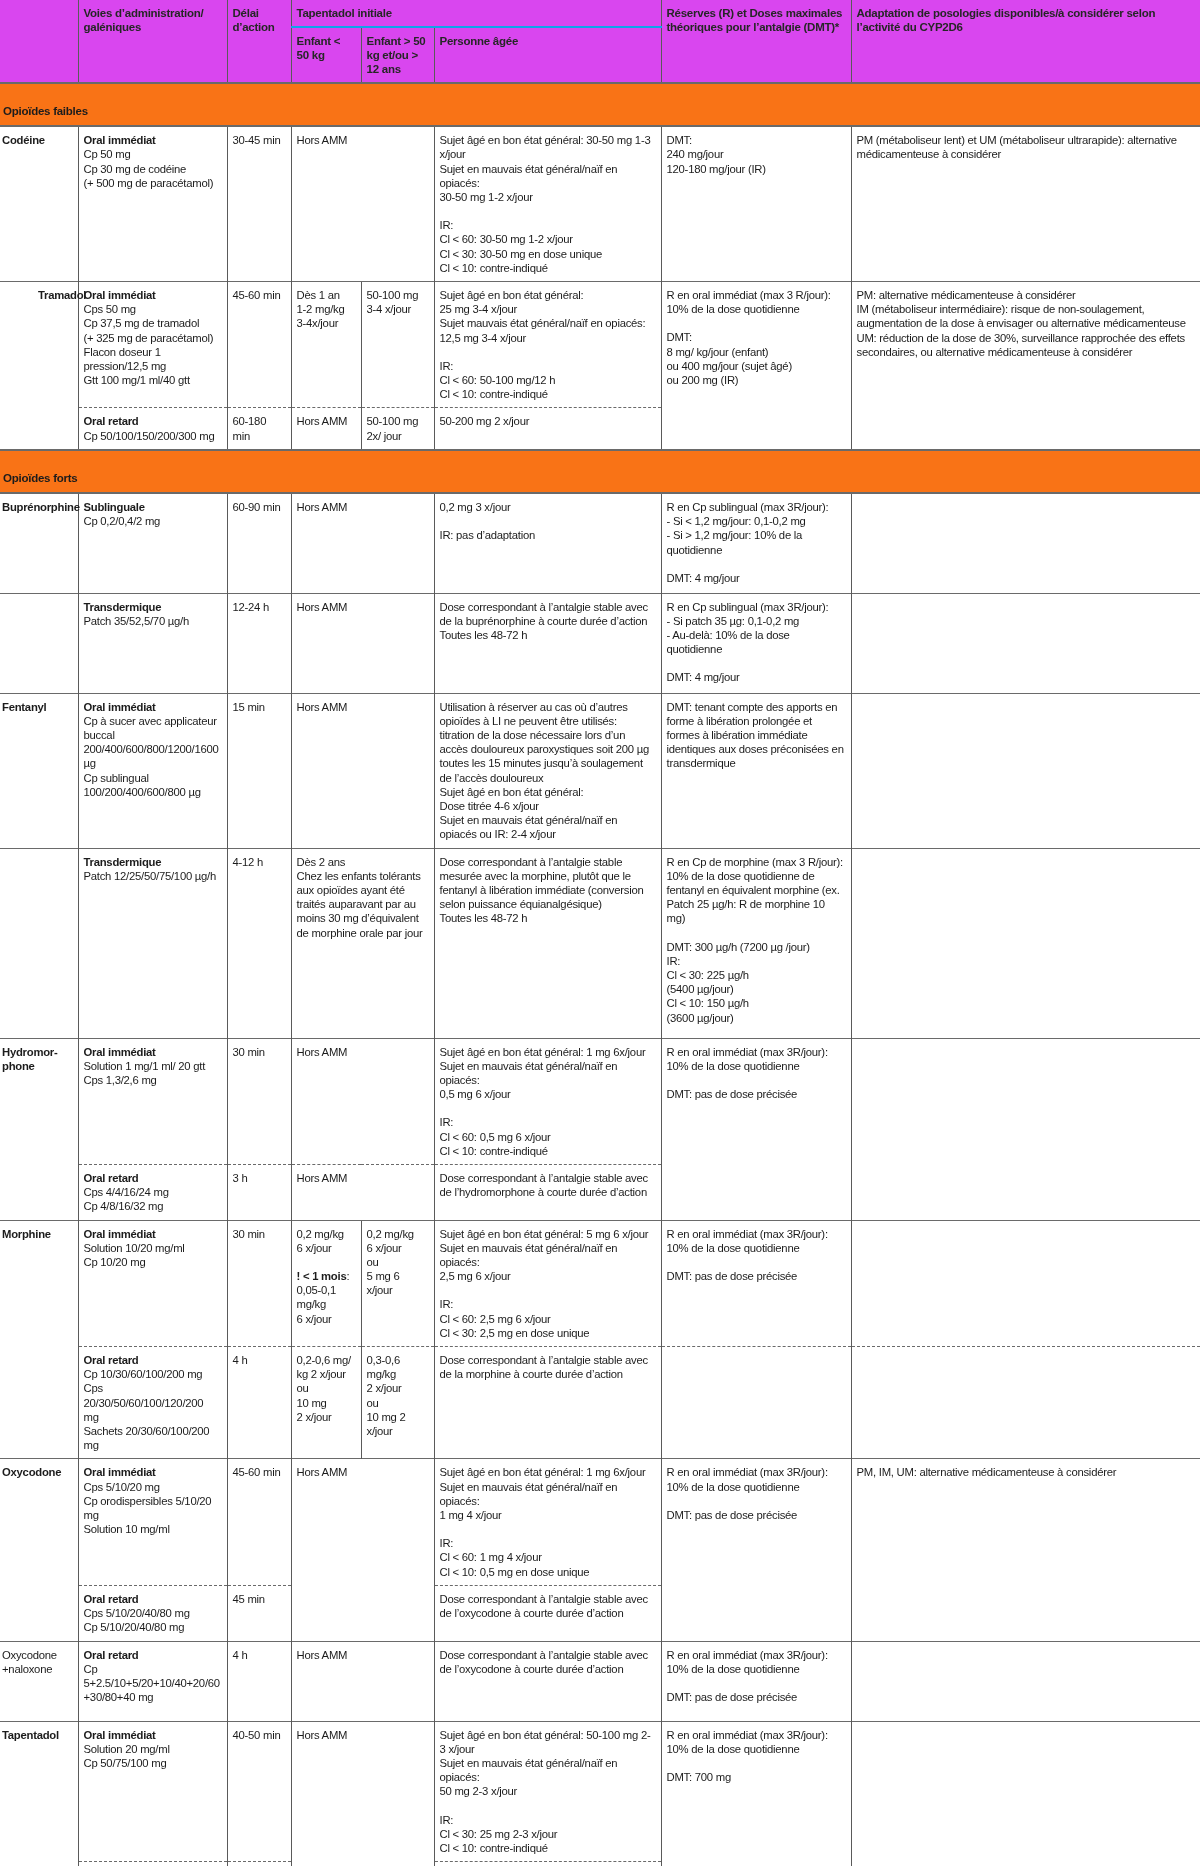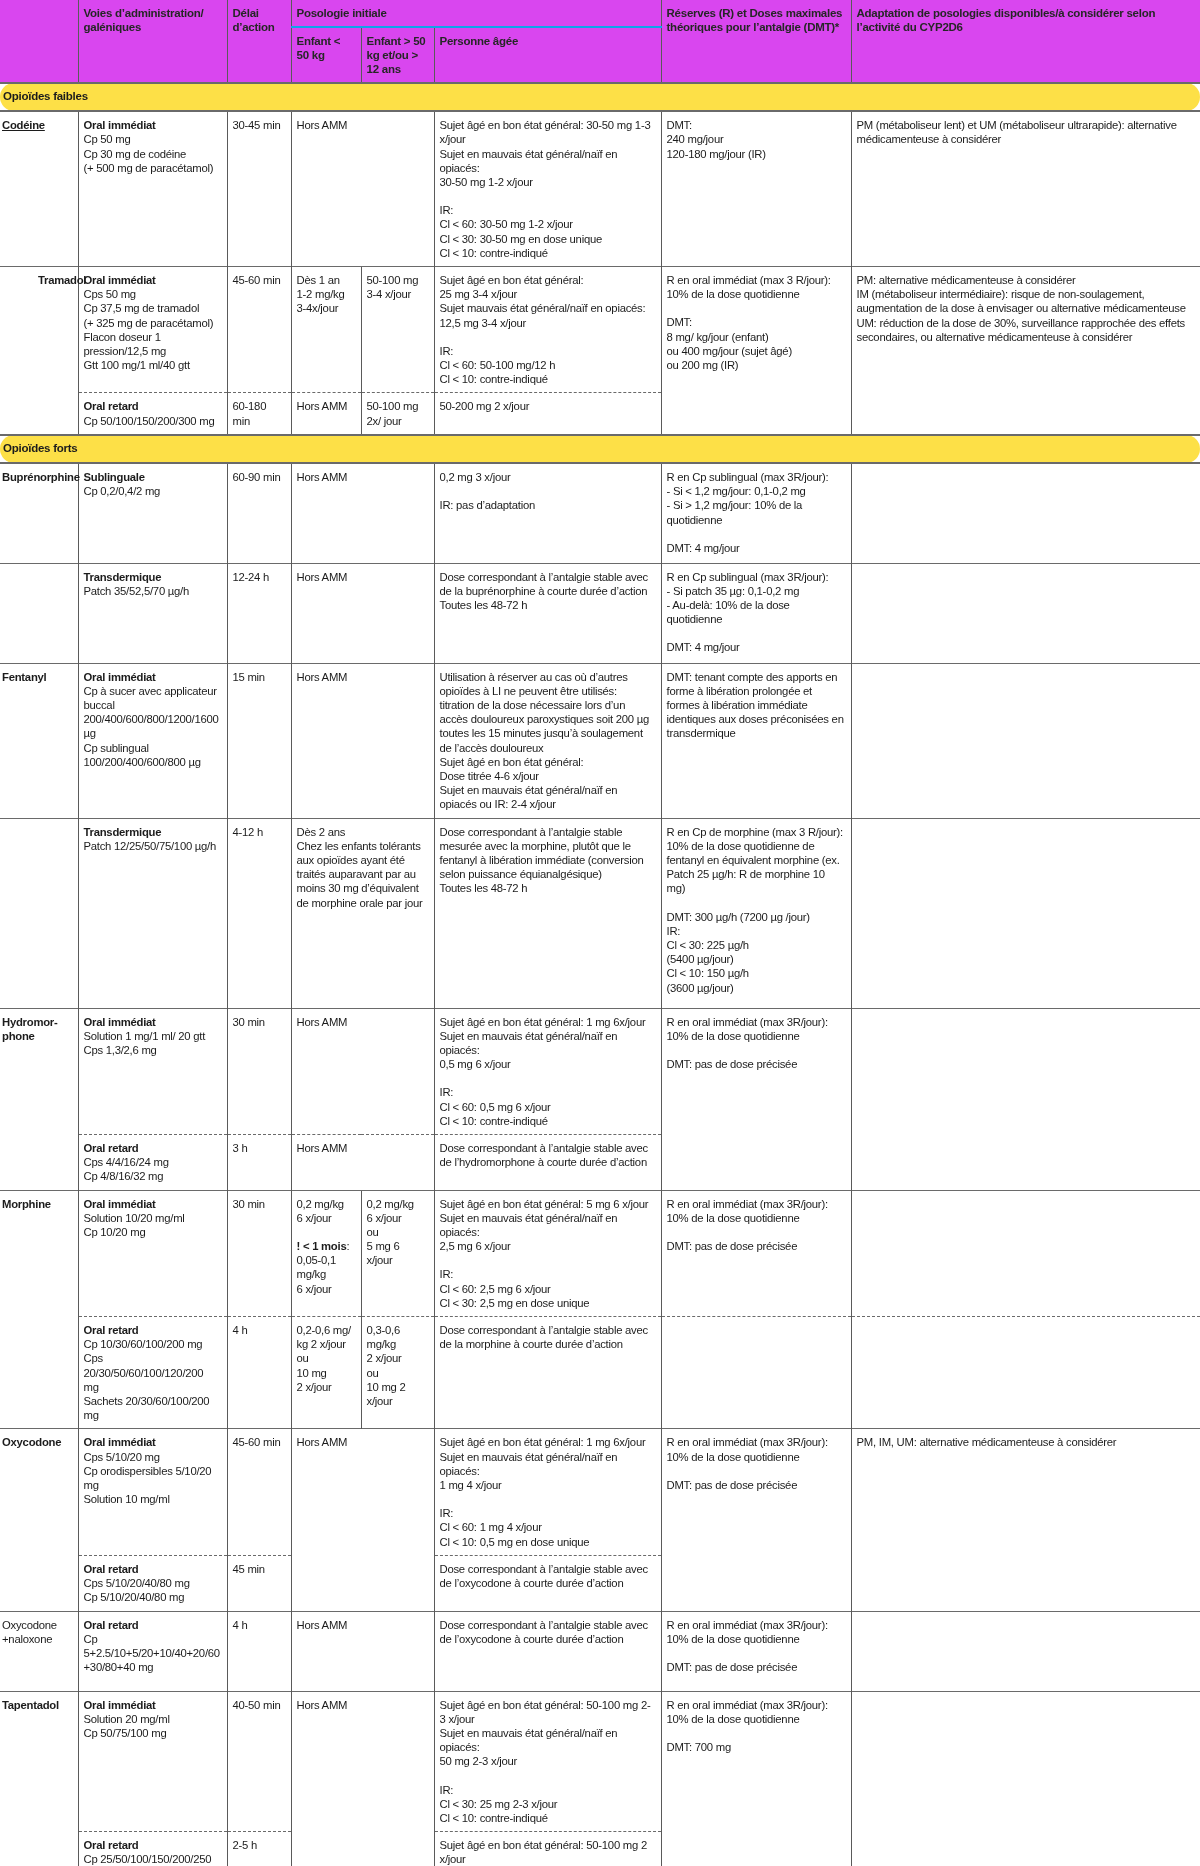--- a/index.html
+++ b/index.html
@@ -4,21 +4,21 @@
 <style>
   * { box-sizing: border-box; margin: 0; padding: 0; }
   html, body { width: 1200px; background: #ffffff; }
   body { font-family: "Liberation Sans", "DejaVu Sans", sans-serif; font-size: 11.3px; line-height: 14.2px; color: #1c1c1c; letter-spacing: -0.25px; }
   table { width: 1200px; border-collapse: collapse; table-layout: fixed; }
   td, th { vertical-align: top; text-align: left; padding: 6px 6px 6px 5px; font-weight: normal; }
   thead th { background: #d946ef; font-weight: bold; color: #262626; font-size: 11.5px; line-height: 14px; }
   thead tr.h1 th { border-bottom: none; }
   .vl { border-left: 1px solid #5a5a5a; }
   .hsub { border-top: 2px solid #0ea5e9; }
-  tr.group td { background: #fde047; font-weight: bold; font-size: 11.5px; padding: 5px 3px 7px 3px; border-top: 2px solid #6a6a6a; border-bottom: 2px solid #6a6a6a; border-radius: 14px; }
+  tr.group td { background: #f97316; font-weight: bold; font-size: 11.5px; padding: 20px 3px 7px 3px; border-top: 2px solid #6a6a6a; border-bottom: 2px solid #6a6a6a; }
   tr.dash td.dl { border-top: 1px dashed #6a6a6a; }
   tr.solid td.sl { border-top: 1.5px solid #6a6a6a; }
   .drug { font-weight: bold; padding-left: 2px; }
   .drug.normal { font-weight: normal; margin-top: 8px; }
   .route { font-weight: bold; }
   .ln { display: block; white-space: pre-wrap; }
   .gap { display: block; height: 14px; }
 </style>
 </head>
 <body>
@@ -32,36 +32,36 @@
       <col style="width:73px">
       <col style="width:227px">
       <col style="width:190px">
       <col style="width:349px">
   </colgroup>
   <thead>
     <tr class="h1">
       <th rowspan="2"></th>
       <th rowspan="2" class="vl">Voies d’administration/ galéniques</th>
       <th rowspan="2" class="vl">Délai d’action</th>
-      <th colspan="3" class="vl">Posologie initiale</th>
+      <th colspan="3" class="vl">Tapentadol initiale</th>
       <th rowspan="2" class="vl">Réserves (R) et Doses maximales théoriques pour l’antalgie (DMT)*</th>
       <th rowspan="2" class="vl">Adaptation de posologies disponibles/à considérer selon l’activité du CYP2D6</th>
     </tr>
     <tr>
       <th class="vl hsub">Enfant &lt; 50 kg</th>
       <th class="vl hsub">Enfant &gt; 50 kg et/ou &gt; 12 ans</th>
       <th class="vl hsub">Personne âgée</th>
     </tr>
   </thead>
   <tbody id="tbody">
       <tr class="group">
         <td colspan="8">Opioïdes faibles</td>
       </tr>
       <tr class="solid">
-        <td class="drug sl" rowspan="1" style="height: 100px; text-decoration: underline;">Codéine</td>
+        <td class="drug sl" rowspan="1" style="height: 100px;">Codéine</td>
         <td class="vl sl">
           <div>
             <span class="ln route">Oral immédiat</span>
             <div>
               <span class="ln">Cp 50 mg</span>
               <span class="ln">Cp 30 mg de codéine</span>
               <span class="ln">(+ 500 mg de paracétamol)</span>
             </div>
           </div>
         </td>

